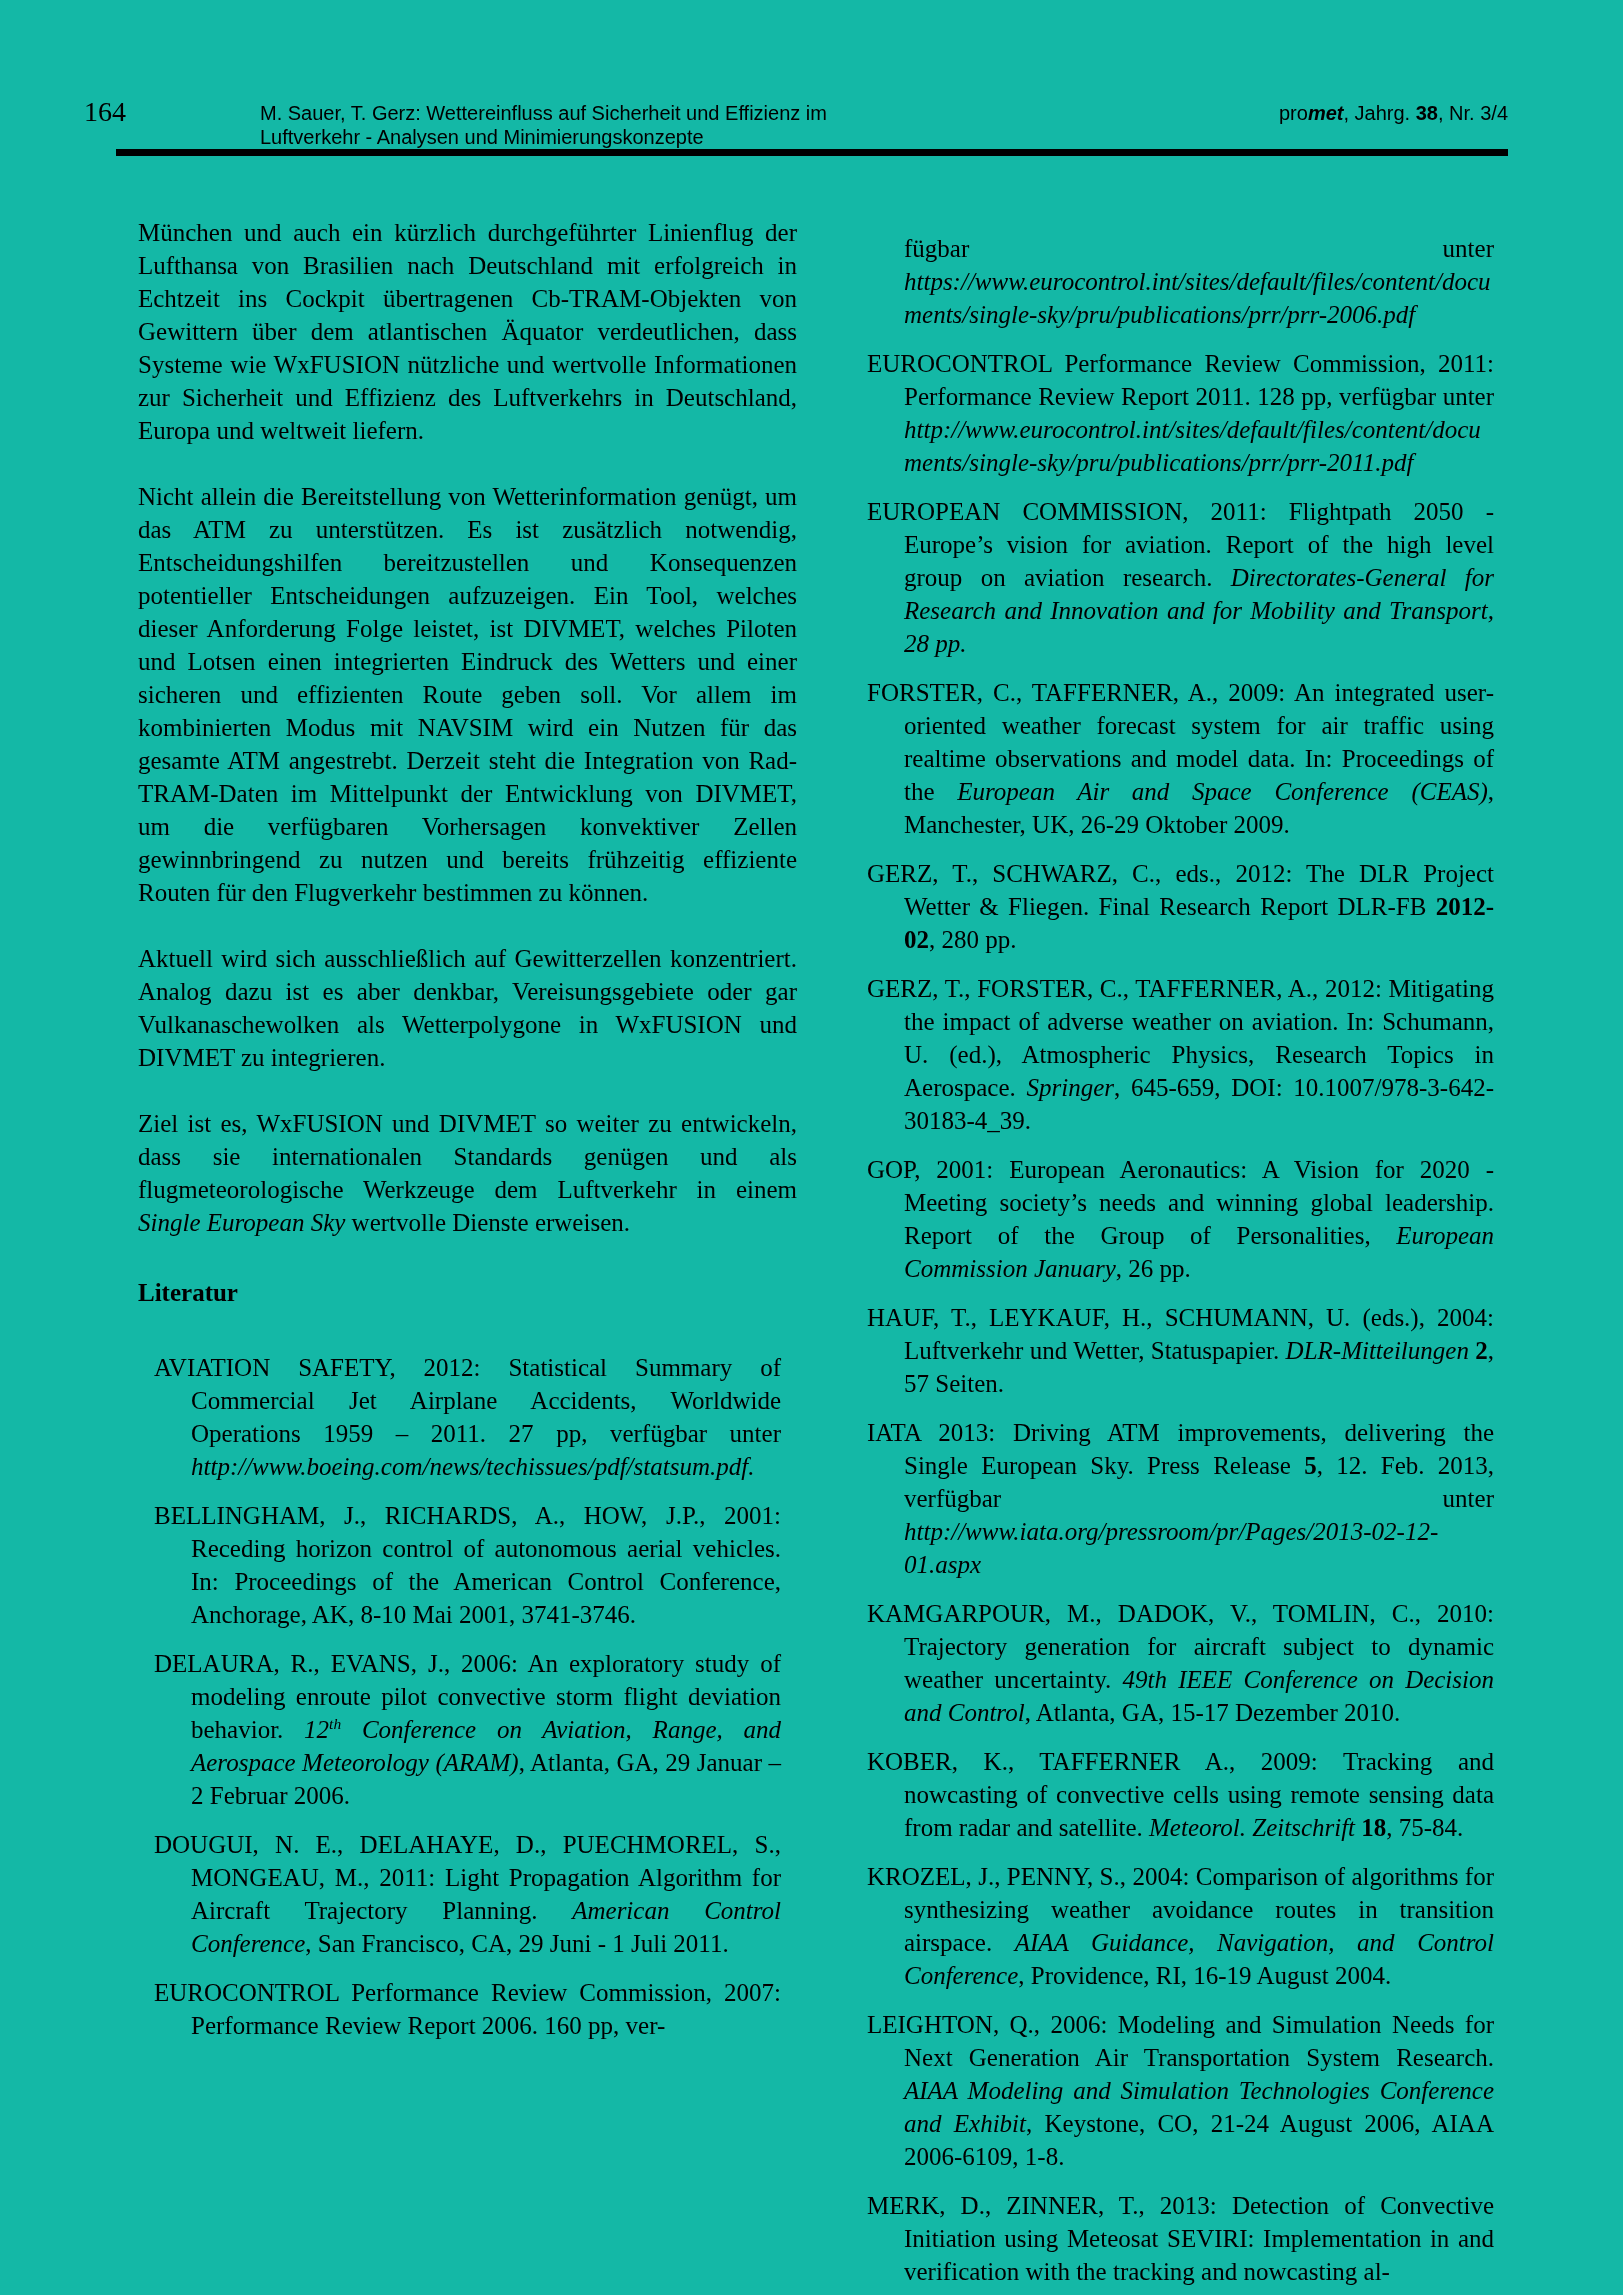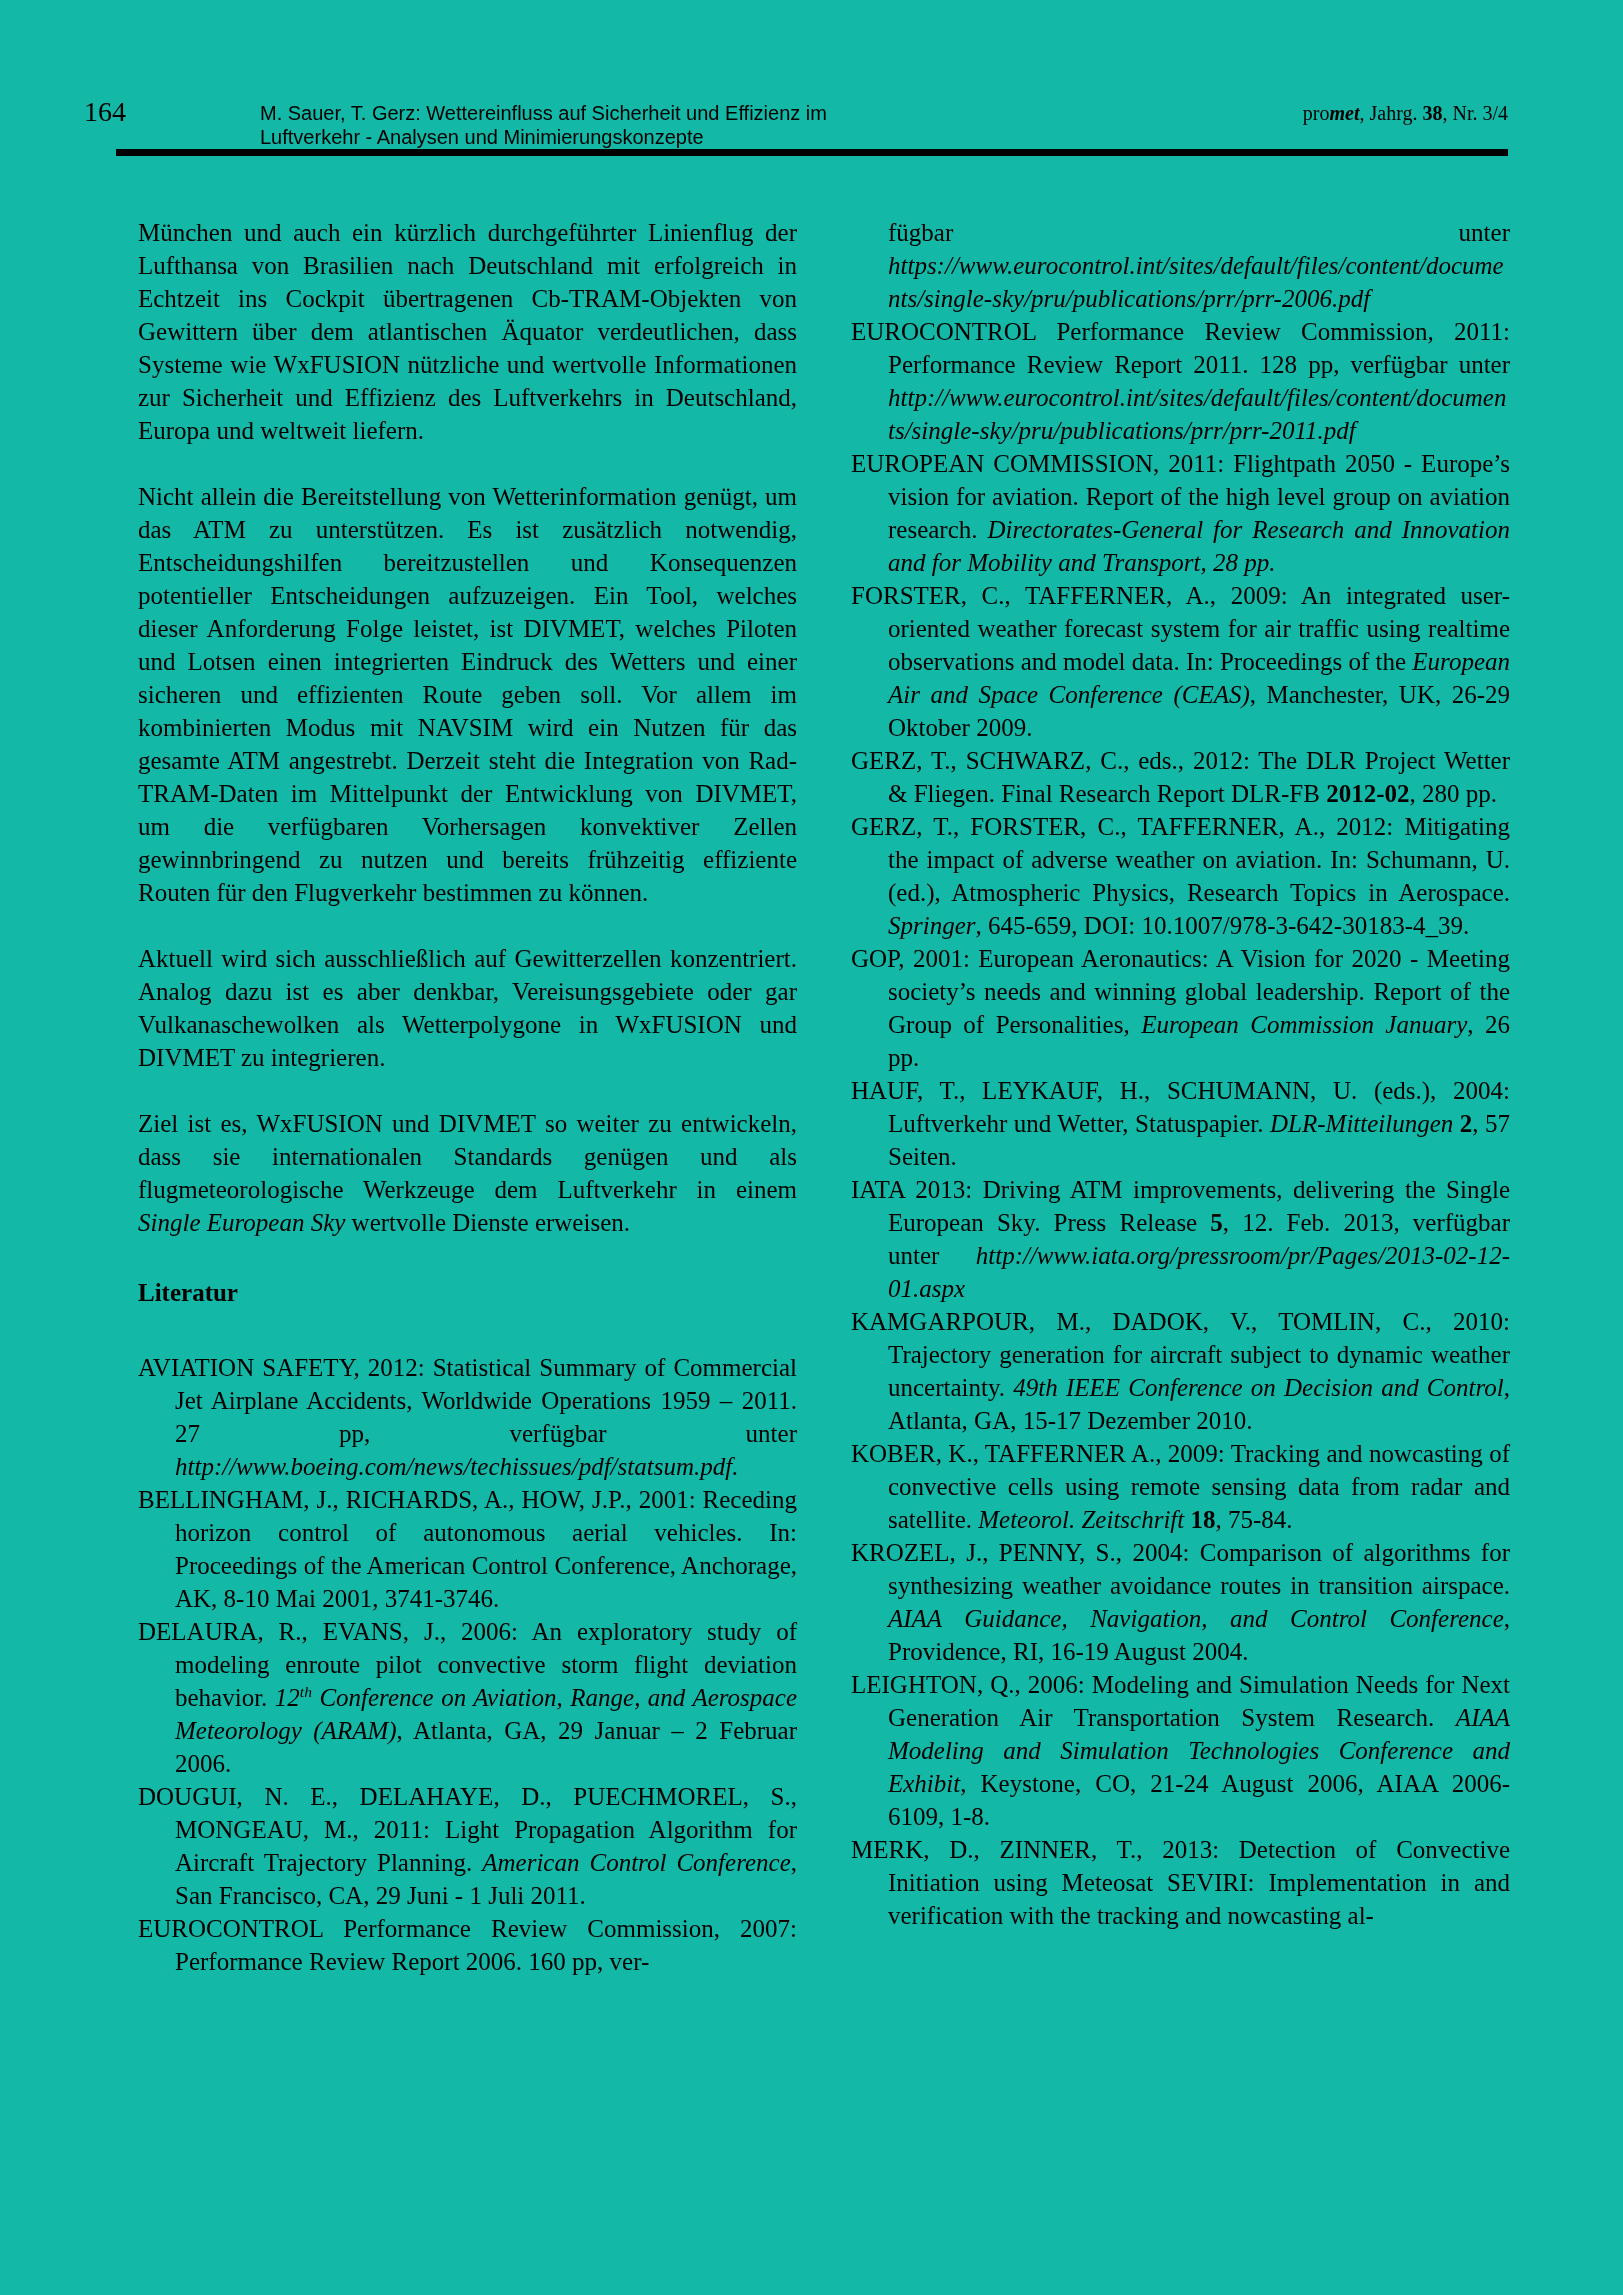--- a/index.html
+++ b/index.html
@@ -17,21 +17,21 @@
     font-size:28px;line-height:31px;
   }
   .runtitle{
     position:absolute;left:260px;right:244px;top:101px;
     text-align:left;
     font-family:Liberation Sans, sans-serif;
     font-size:20px;line-height:24px;
   }
   .jref{
     position:absolute;right:116px;top:101px;
-    font-family:Liberation Serif, serif;
+    font-family:Liberation Sans, sans-serif;
     font-size:20px;line-height:24px;
     text-align:left;
   }
   .rule{
     position:absolute;left:116px;top:149px;
     width:1392px;height:7.3px;background:#000000;
   }
   
   .bodywrap{
     position:absolute;left:138px;top:216px;width:1372px;
@@ -42,21 +42,21 @@
     margin:0 0 33px 0;
     font-size:25px;line-height:33px;
     text-align:justify;
   }
   .lit{
     margin:37px 0 42px 0;
     font-size:25px;line-height:33px;
     font-weight:700;
   }
   .ref{
-    margin:0;
+    margin:16px;
     font-size:25px;line-height:33px;
     text-align:justify;
     padding-left:37px;text-indent:-37px;
     overflow-wrap:anywhere;
   }
   .ref.cont{text-indent:0;}
   .i{font-style:italic;}
   .b{font-weight:700;}
   .bi{font-weight:700;font-style:italic;}
   .sup{vertical-align:super;font-size:0.62em;line-height:0;}

